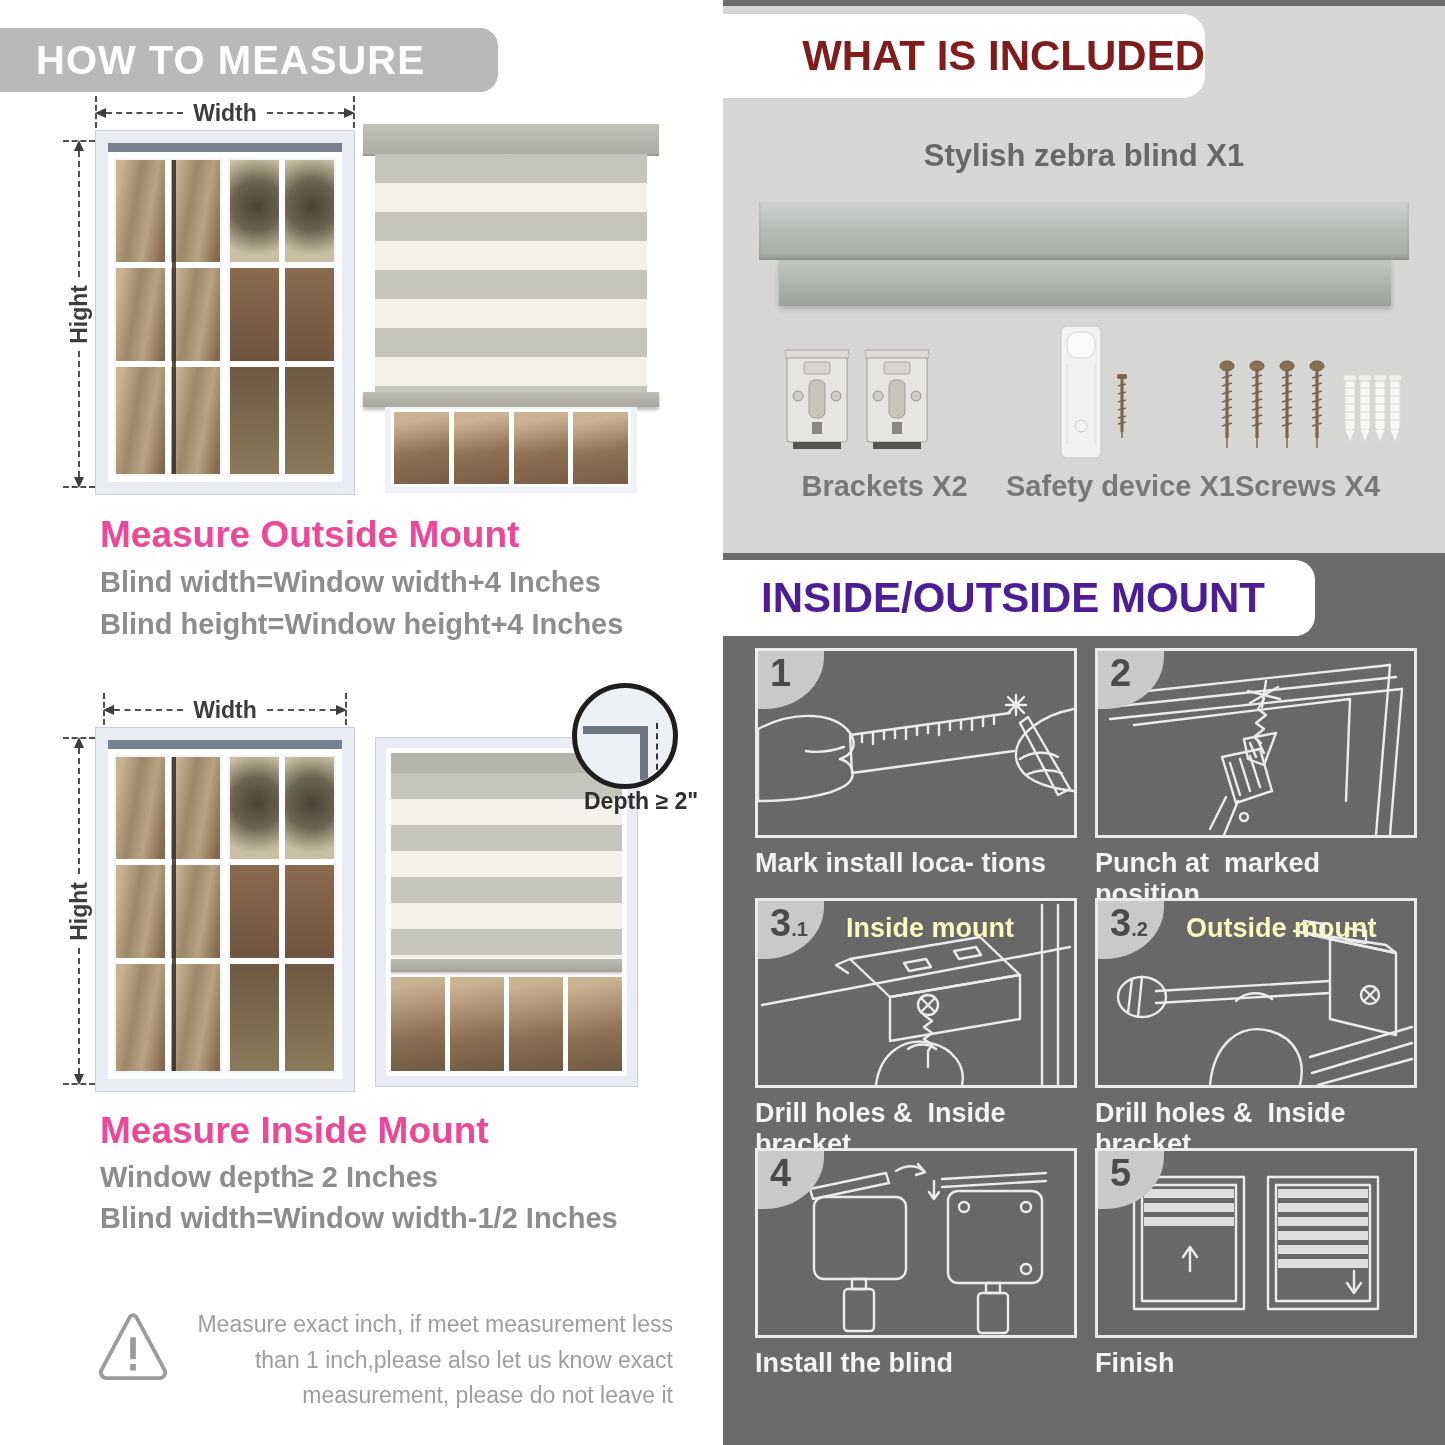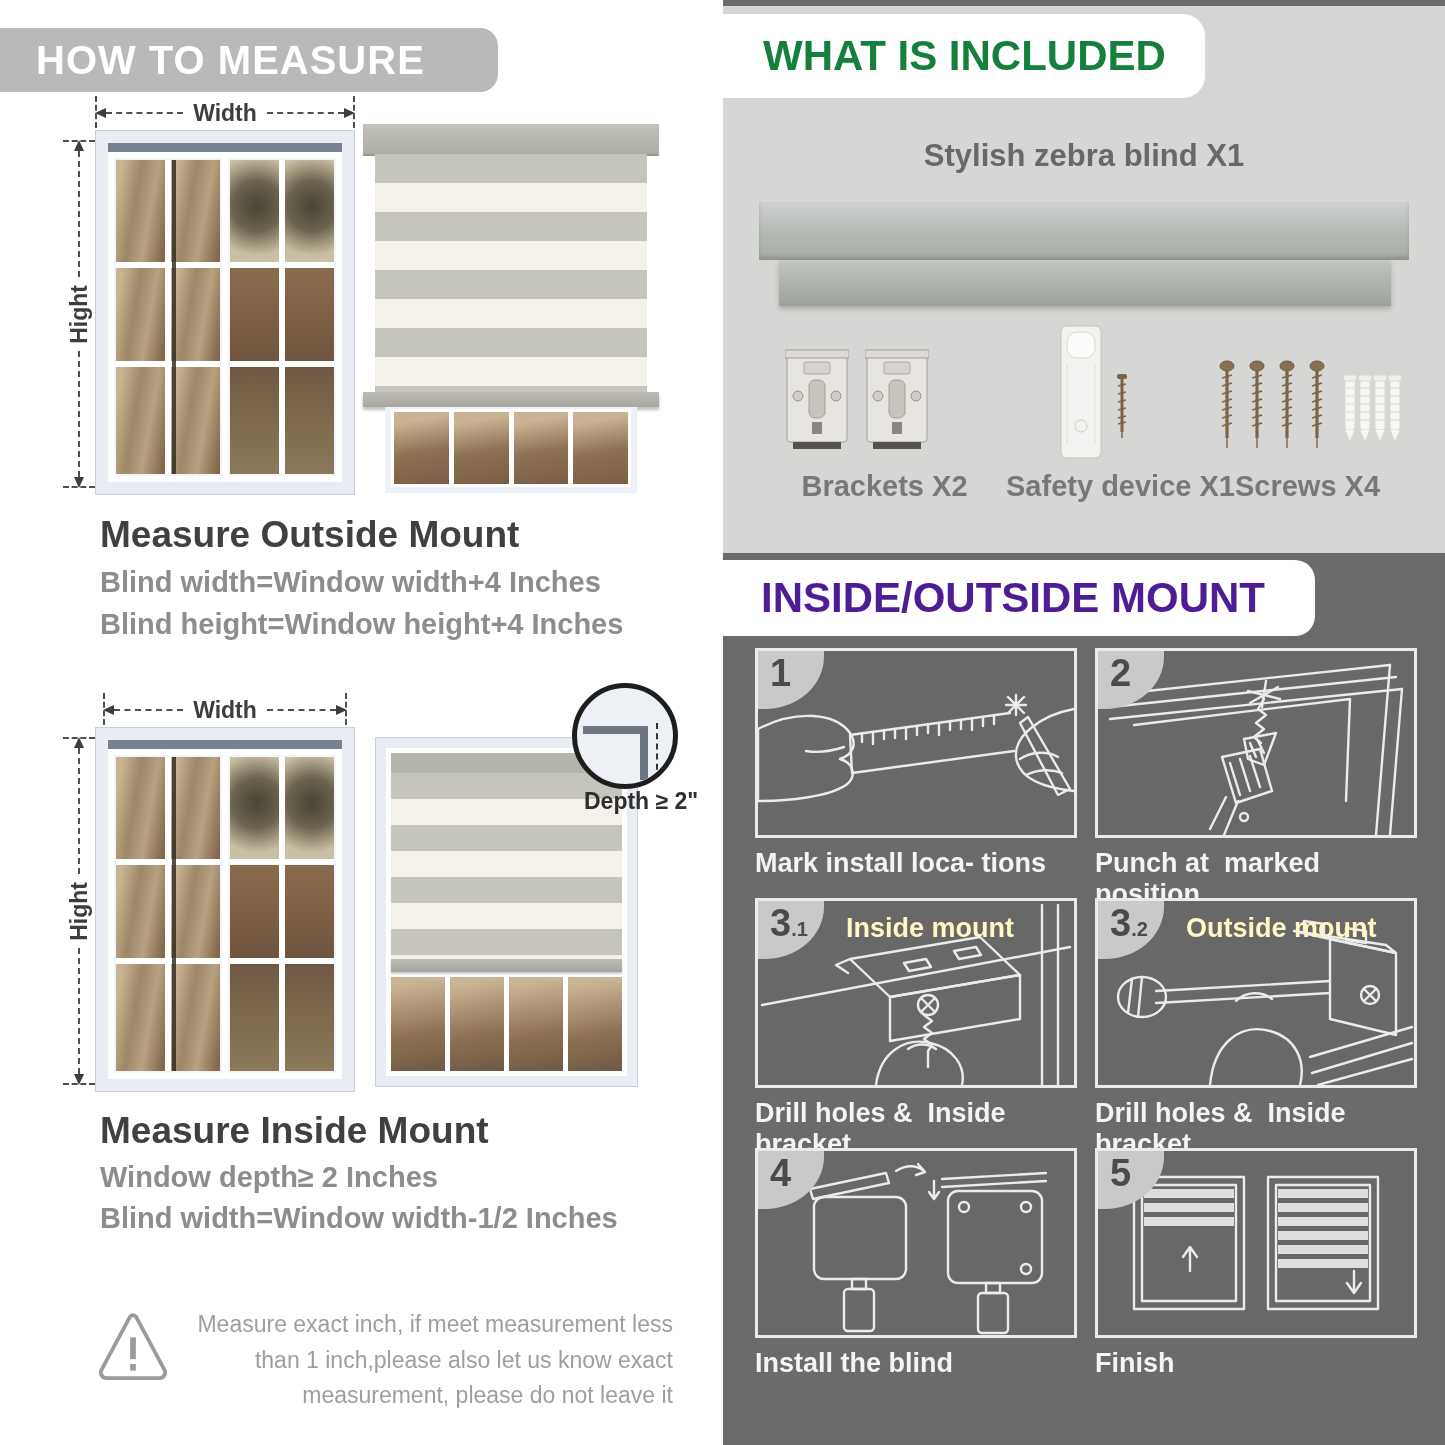--- a/index.html
+++ b/index.html
@@ -61,31 +61,31 @@
   .b2-panes{flex:1;display:grid;grid-template-columns:1fr 1fr 1fr 1fr;gap:5px;padding-top:5px;}
   .b2-panes .pane2{background:linear-gradient(170deg,#c9b392 10%,#8d7253 60%,#6f5943 100%);}
 
   .depth-circle{position:absolute;left:572px;top:683px;width:96px;height:96px;border-radius:50%;
     border:5px solid #1e1e1e;background:#edf0f5;overflow:hidden;z-index:5;}
   .dc-h{position:absolute;left:6%;top:40%;width:66%;height:8px;background:#6e7682;}
   .dc-v{position:absolute;left:66%;top:40%;width:8px;height:56%;background:#6e7682;}
   .dc-dash{position:absolute;left:82%;top:36%;height:60%;border-left:2px dashed #333;}
   .depth-label{position:absolute;left:584px;top:788px;font-size:23px;font-weight:bold;color:#2e2e2e;}
 
-  .mheading{position:absolute;font-size:37px;font-weight:bold;color:#404040;}
+  .mheading{position:absolute;font-size:37px;font-weight:bold;color:#ec4899;}
   .formula{position:absolute;font-size:29px;font-weight:bold;color:#8d8d8d;}
 
   .warn{position:absolute;left:95px;top:1307px;display:flex;gap:24px;width:580px;text-align:right;}
   .warn-text{font-size:23px;color:#9e9e9e;line-height:1.55;width:478px;}
 
   
   .right-col{position:absolute;left:723px;top:0;width:722px;height:1445px;background:#6b6b6b;}
   .included{position:absolute;left:0;top:6px;width:722px;height:547px;background:#d6d6d4;}
   .hdr-included{position:absolute;left:0;top:8px;width:442px;height:84px;background:#fff;
-    border-radius:0 22px 22px 0;color:#15803d;font-size:42px;font-weight:bold;line-height:84px;padding-left:40px;}
+    border-radius:0 22px 22px 0;color:#7f1d1d;font-size:42px;font-weight:bold;line-height:84px;padding-left:40px;text-align:right;}
   .blind-name{position:absolute;left:0;top:132px;width:100%;text-align:center;font-size:31px;font-weight:bold;color:#686868;}
   .cas-top{position:absolute;left:36px;top:196px;width:650px;height:58px;
     background:linear-gradient(180deg,#ced1cd 0%,#b9bdb9 45%,#a4aaa4 100%);box-shadow:inset 0 -3px 4px rgba(0,0,0,.15);}
   .cas-bottom{position:absolute;left:56px;top:254px;width:612px;height:46px;
     background:linear-gradient(180deg,#c3c6c2,#9ba19b);box-shadow:0 3px 5px rgba(0,0,0,.2);}
   .g-brackets{position:absolute;left:62px;top:342px;display:flex;gap:16px;}
   .g-safety{position:absolute;left:332px;top:318px;}
   .g-screws{position:absolute;left:494px;top:352px;}
   .part-label{position:absolute;text-align:center;font-size:29px;font-weight:bold;color:#787878;top:464px;}
   .pl-0{left:54px;width:215px;} .pl-1{left:255px;width:285px;} .pl-2{left:492px;width:185px;}

